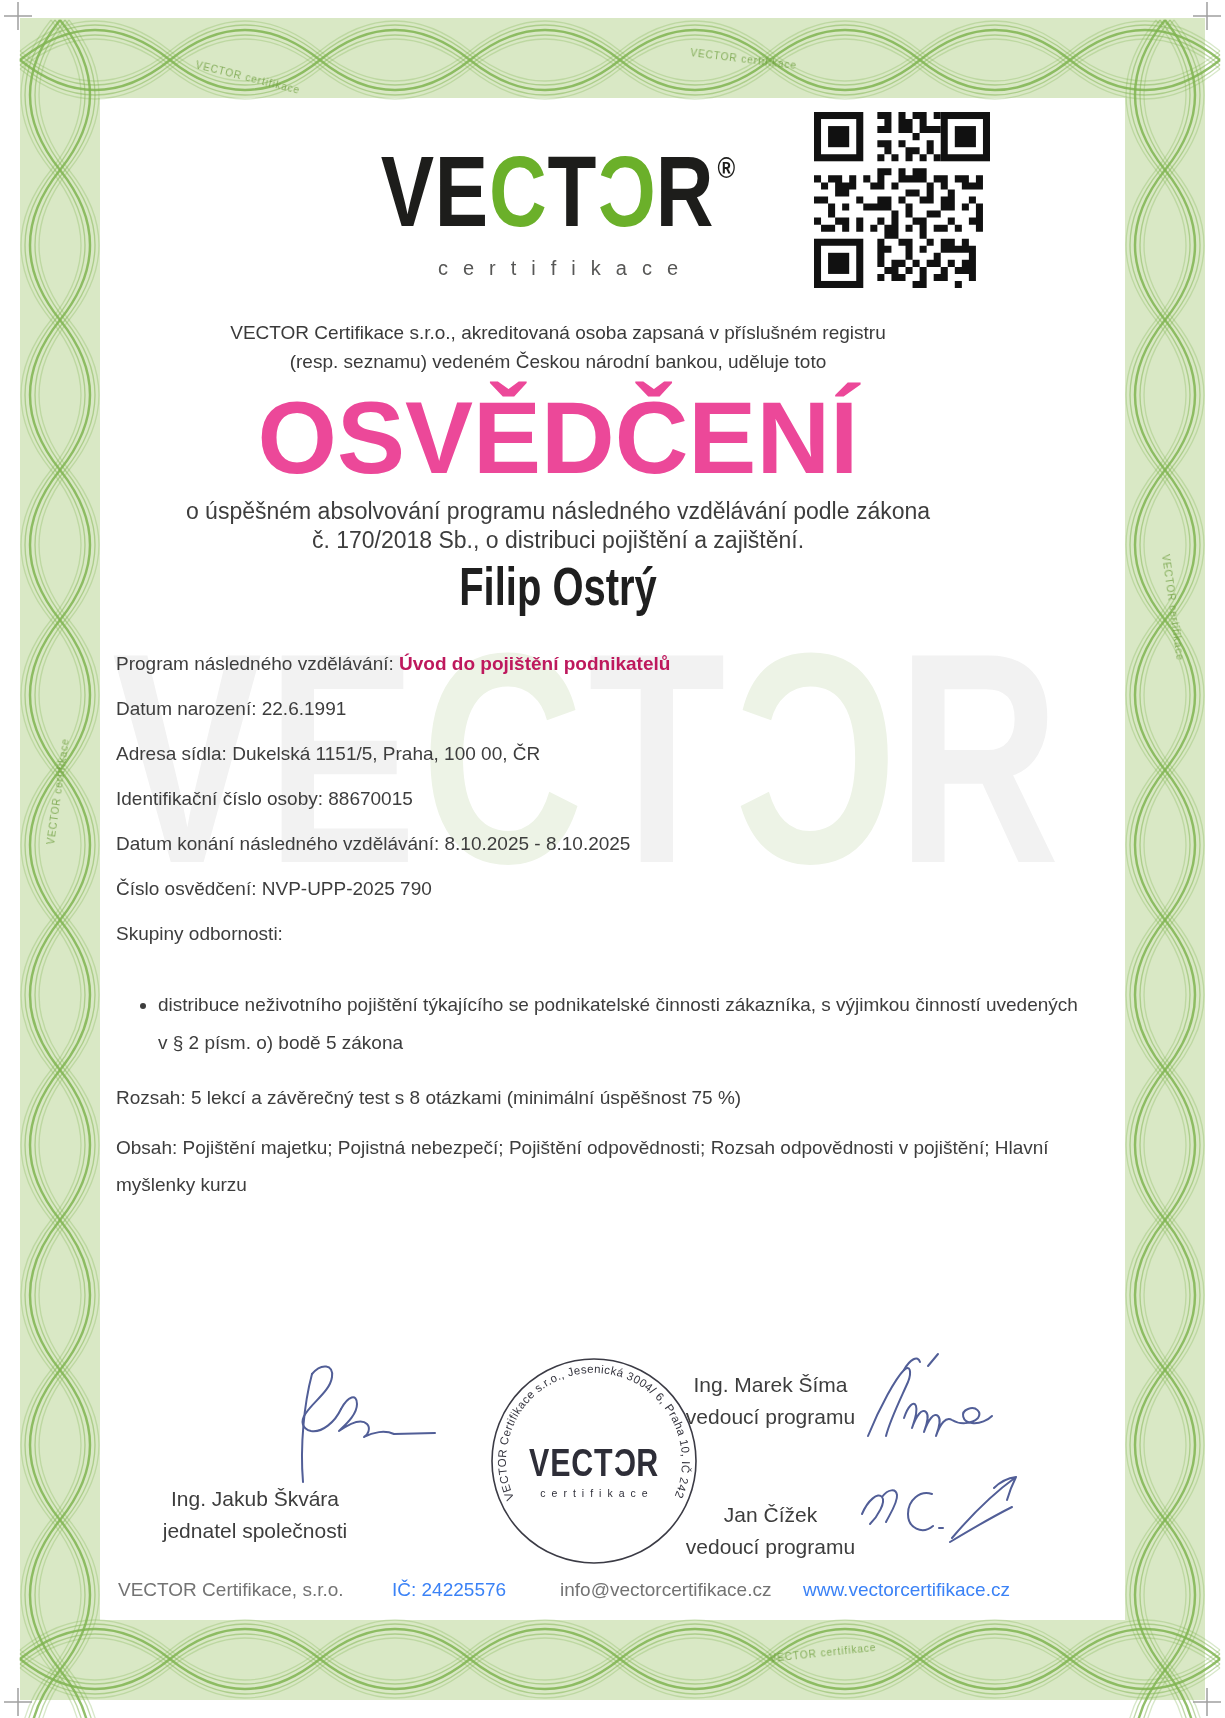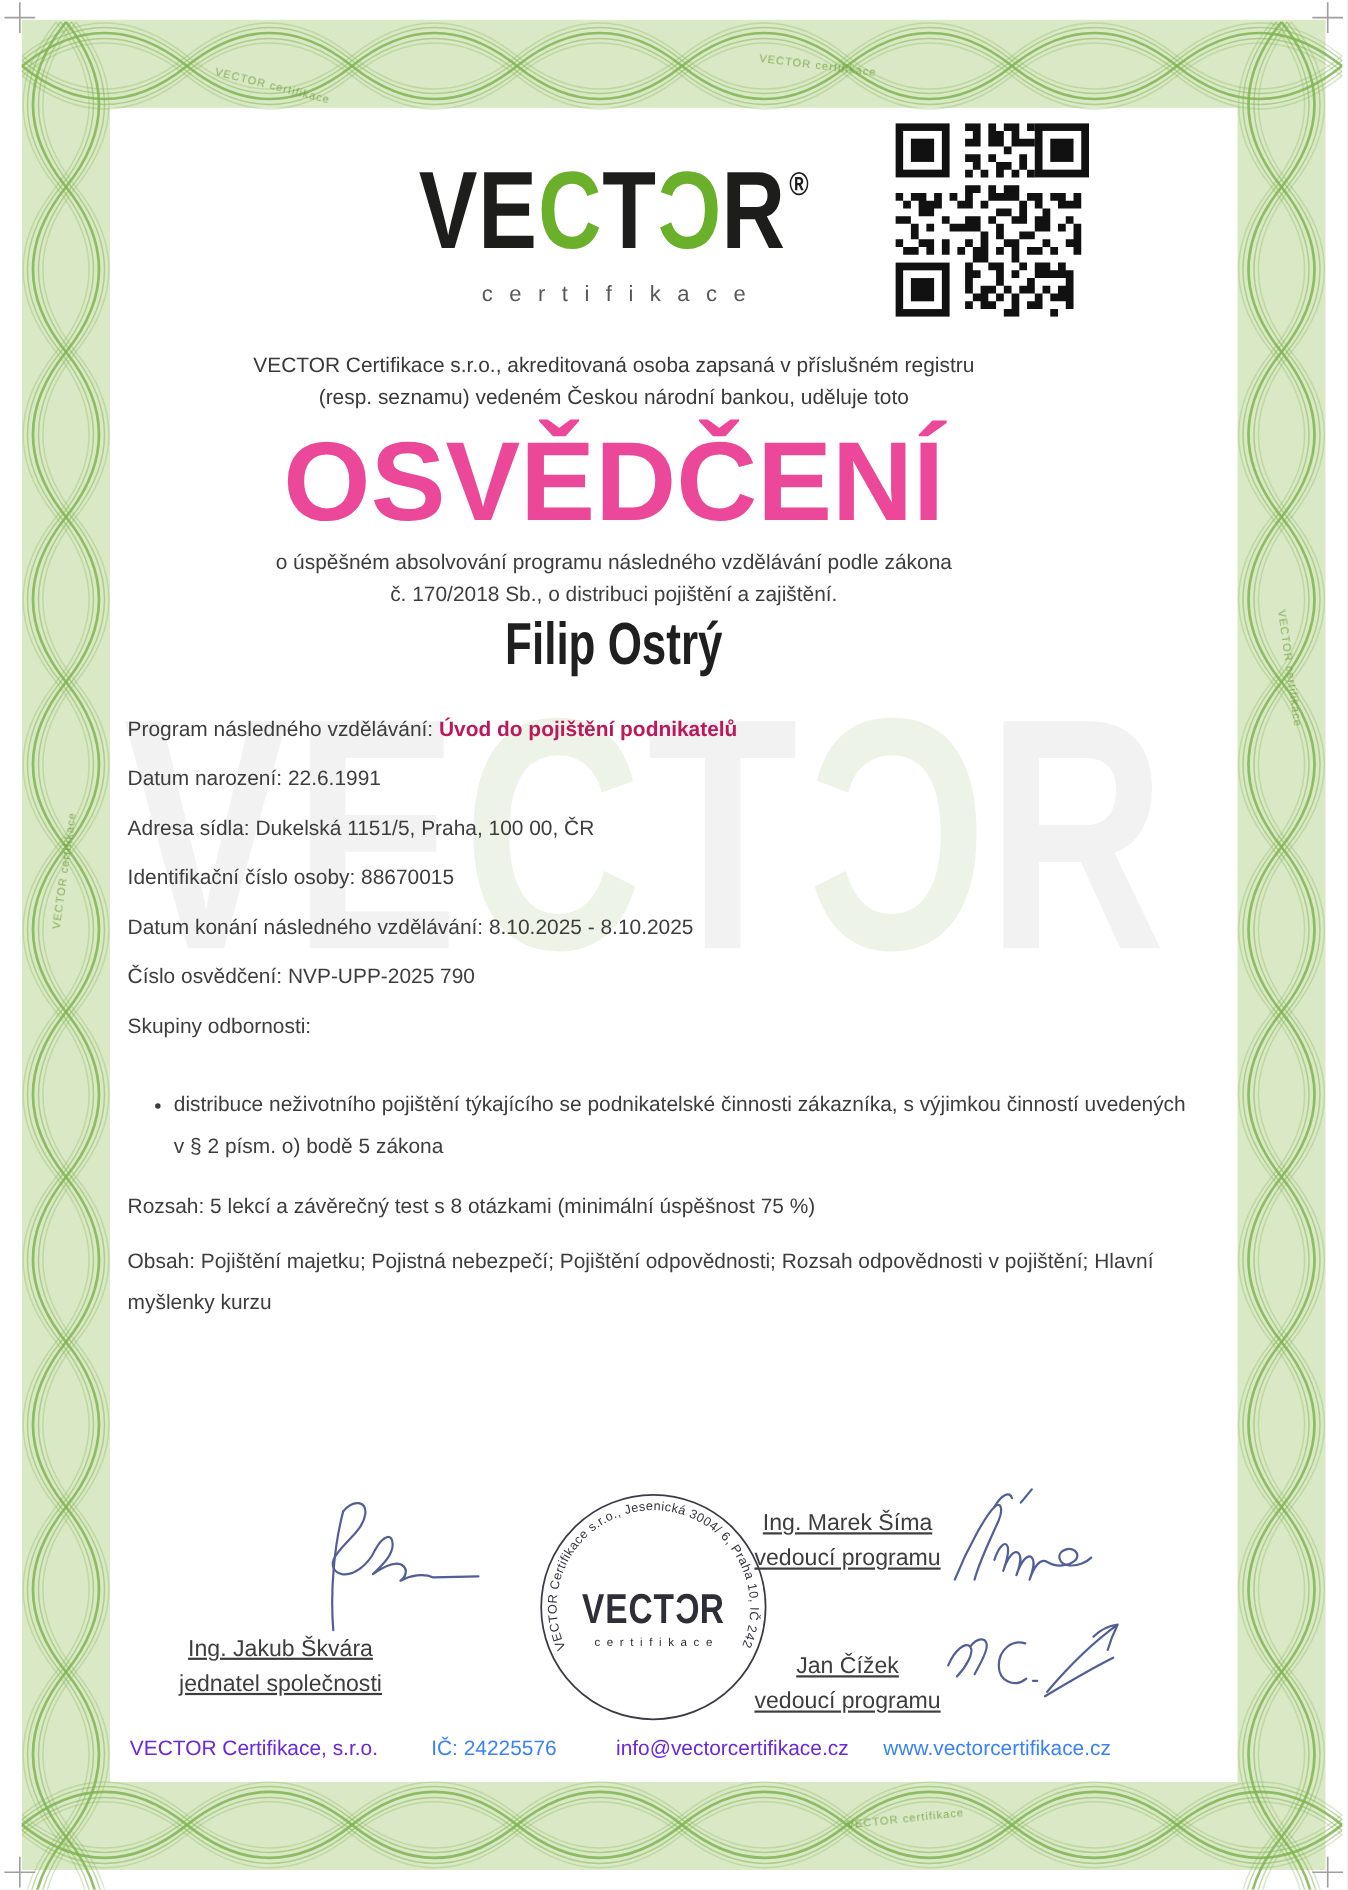--- a/index.html
+++ b/index.html
@@ -35,33 +35,33 @@
     margin-top:14px;font-size:20px;letter-spacing:15px;color:#575756;
     padding-left:15px;
   }
   
   .qr{left:814px;top:112px;width:176px;height:176px;}
   
   .header-par{left:108px;top:318px;width:900px;font-size:19px;line-height:29px;color:#3a3a3a;}
   
   .doc-title{left:108px;top:386px;width:900px;font-size:102px;line-height:104px;color:#ec4899;font-weight:700;letter-spacing:0;}
   
-  .subtitle{left:108px;top:497px;width:900px;font-size:19px;line-height:29px;}
+  .subtitle{left:108px;top:497px;width:900px;font-size:23px;line-height:29px;}
   
   .recipient{left:108px;top:556px;width:900px;font-size:54px;line-height:60px;font-weight:bold;color:#1f1f1f;transform:scaleX(.74);transform-origin:center top;}
   
   .details{left:116px;top:650px;width:1000px;font-size:19px;}
   .details p{margin:0 0 18px;line-height:27px;}
   .details p.wrap{line-height:37px;margin-bottom:8px;}
   .details strong{color:#be185d;}
   .details ul{margin:10px 0 22px;padding-left:42px;}
   .details li{line-height:38px;width:920px;margin-top:39px;}
   
   .sig-ink{stroke:#515e97;stroke-width:2;fill:none;stroke-linecap:round;stroke-linejoin:round;}
-  .sig-name{font-size:21px;line-height:26px;text-decoration:underline;}
+  .sig-name{font-size:21px;line-height:26px;}
   .sig-name .role{margin-top:6px;}
   .sig-left-block{left:110px;top:1486px;width:290px;}
   .sig1{left:255px;top:1360px;}
   .sig-rt-block{left:648px;top:1372px;width:245px;}
   .sig2{left:852px;top:1352px;}
   .sig-rb-block{left:648px;top:1502px;width:245px;}
   .sig3{left:840px;top:1462px;}
   
   .stamp{left:488px;top:1355px;width:212px;height:212px;}
   .stamp svg{position:absolute;inset:0;}
@@ -69,21 +69,21 @@
     position:absolute;left:0;top:88px;width:212px;text-align:center;
     font-weight:bold;font-size:38px;line-height:40px;color:#2e2e38;
     transform:scaleX(.8);transform-origin:center top;white-space:nowrap;letter-spacing:1px;
   }
   .stamp-sub{
     position:absolute;left:0;top:132px;width:212px;text-align:center;
     font-size:10.5px;letter-spacing:6px;color:#2e2e38;padding-left:6px;box-sizing:border-box;
   }
   
   .footer-item{top:1578px;font-size:19px;line-height:24px;}
-  .f-green{color:#6d28d9;}
+  .f-green{color:#737373;}
   .f-dark{color:#3b82f6;}
   .f-company{left:118px;}
   .f-ic{left:392px;}
   .f-email{left:560px;}
   .f-web{left:803px;}
 </style>
 </head>
 <body>
 
 <div class="page">

